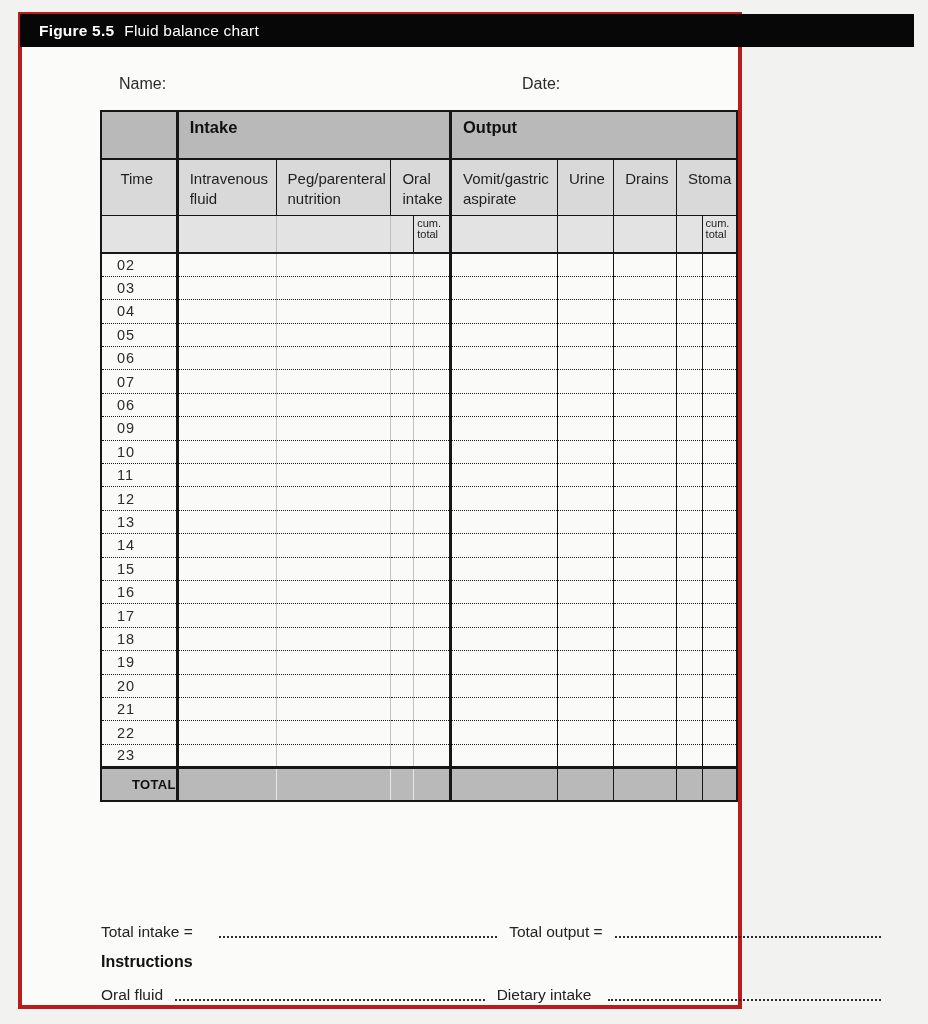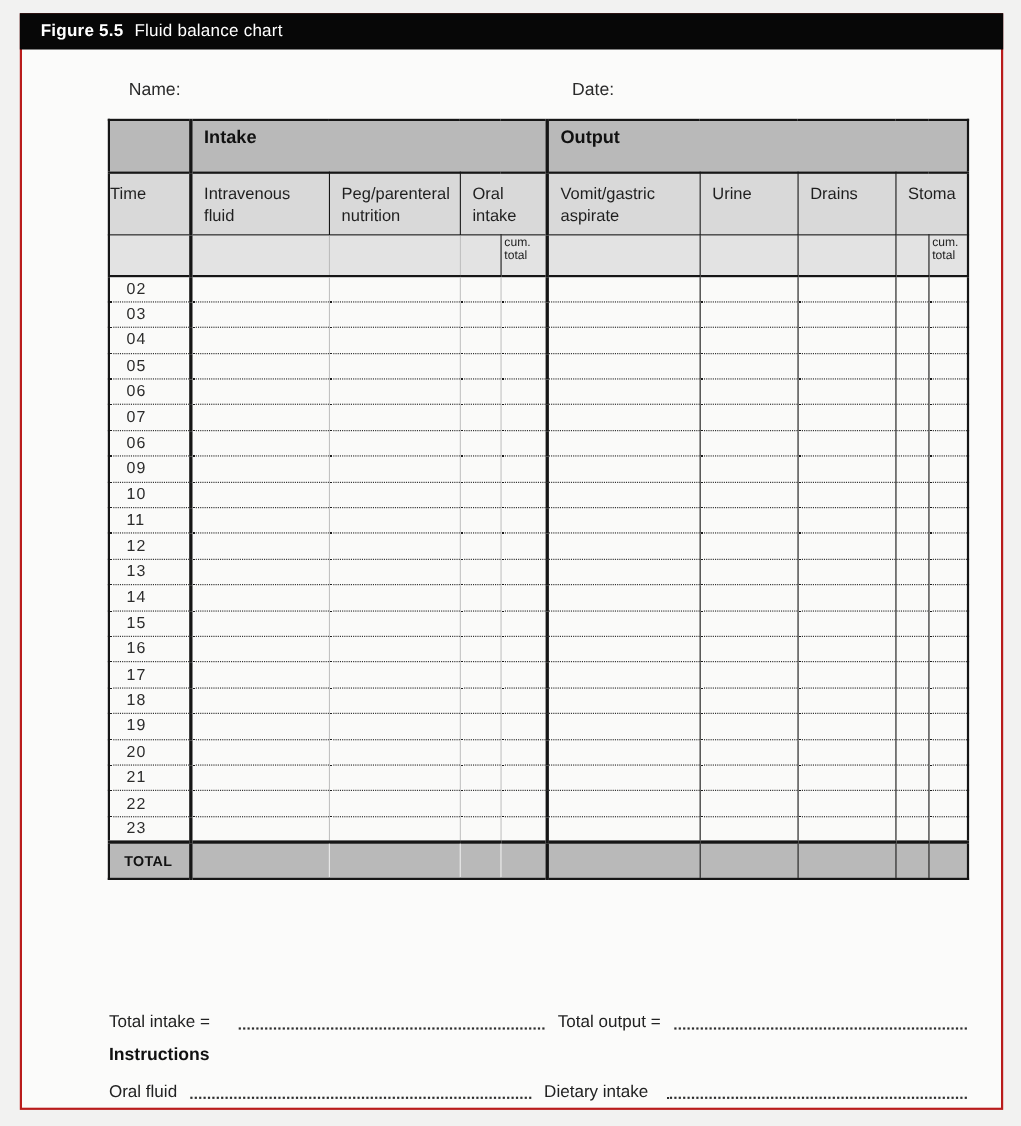--- a/index.html
+++ b/index.html
@@ -3,22 +3,22 @@
 <meta charset="utf-8">
 <style>
   * { margin:0; padding:0; box-sizing:border-box; }
   html,body { width:928px; height:1024px; overflow:hidden; }
   body {
     background:var(--page-bg,#f2f2f1);
     font-family:"Liberation Sans","DejaVu Sans",sans-serif;
     color:#222;
   }
   .figure-frame {
-    position:absolute; left:18px; top:12px; width:894px; height:997px;
-    border:2px solid #b91c1c; background:var(--paper-bg,#fbfbfa);text-decoration:underline;
+    position:absolute; left:18px; top:12px; width:724px; height:997px;
+    border:4px solid #b91c1c; background:var(--paper-bg,#fbfbfa);text-decoration:underline;
   }
   
   .titlebar {
     position:absolute; left:-2px; top:-2px; width:894px; height:33px;
     background:var(--bar-bg,#070707); color:#ffffff;
     display:flex; align-items:center; padding-left:19px;
   }
   .titlebar .fig-label { font-weight:bold; font-size:15.5px; letter-spacing:.2px; }
   .titlebar .fig-title { font-size:15.5px; margin-left:10px; letter-spacing:.2px; }
   
@@ -47,21 +47,21 @@
   tr.grp th.gh-time { border-right:3px solid #161616; }
   tr.grp th.gh-output { border-left:3px solid #161616; }
 
   
   tr.colhead th {
     height:56px; background:var(--head-mid,#d9d9d9);
     border-right:1px solid #161616; border-bottom:1px solid #161616;
     font-size:15px; font-weight:normal; text-align:left; color:#1f1f1f;
     padding:9px 4px 0 11px; vertical-align:top; line-height:1.35;
   }
-  tr.colhead th.th-time { padding-left:0; border-right:3px solid #161616;margin-left:24px; }
+  tr.colhead th.th-time { text-align:center; padding-left:0; border-right:3px solid #161616;margin-left:24px; }
   tr.colhead th.th-vomit { border-left:3px solid #161616; }
 
   
   tr.subhead td {
     height:38px; background:var(--head-light,#e3e3e3);
     border-bottom:2px solid #161616; vertical-align:top;
   }
   tr.subhead td.c-time { border-right:3px solid #161616; }
   tr.subhead td.c-iv, tr.subhead td.c-peg { border-right:1px solid #bdbdbd; }
   tr.subhead td.c-oral { border-right:1px solid #161616; }
@@ -80,21 +80,21 @@
   tbody td.c-oralcum { border-right:3px solid #161616; }
   tbody td.c-vomit, tbody td.c-urine, tbody td.c-drains, tbody td.c-stoma { border-right:1px solid #161616; }
 
   
   tr.total td {
     height:33px; background:var(--head-dark,#b9b9b9);
     border-top:3px solid #161616; vertical-align:middle;
   }
   tr.total td.c-time {
     border-right:3px solid #161616; font-weight:bold; font-size:13px;
-    padding-left:13px; letter-spacing:.3px; color:#111;
+    padding-left:30px; letter-spacing:.3px; color:#111;
   }
   tr.total td.c-iv, tr.total td.c-peg, tr.total td.c-oral { border-right:1px solid #e7e7e7; }
   tr.total td.c-oralcum { border-right:3px solid #161616; }
   tr.total td.c-vomit, tr.total td.c-urine, tr.total td.c-drains, tr.total td.c-stoma { border-right:1px solid #161616; }
 
   
   .footer { position:absolute; left:79px; top:903px; width:780px; font-size:15.5px; color:#222; }
   .footline { display:flex; align-items:flex-end; height:22px; white-space:nowrap;gap:12px; }
   .leader { border-bottom:2px dotted #2d2d2d; margin-bottom:3px; }
   .l1a { flex-grow:279; margin-left:14px; }

